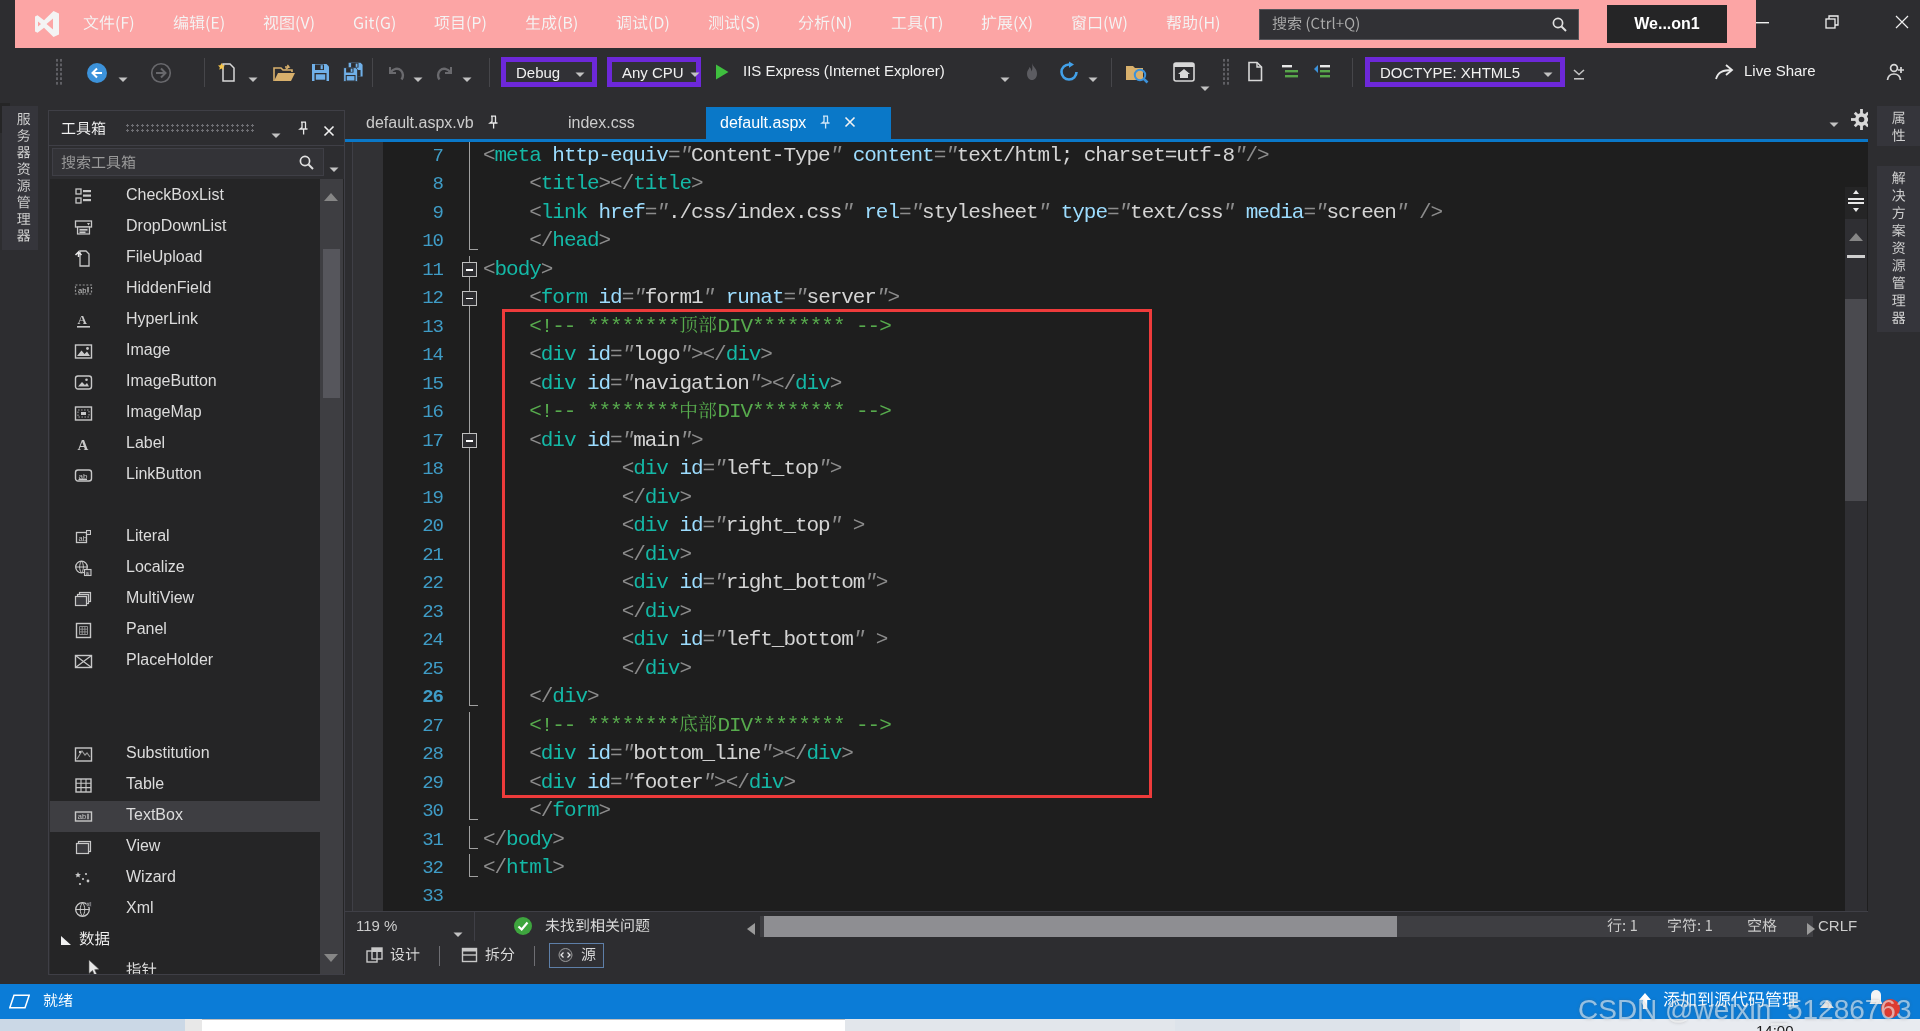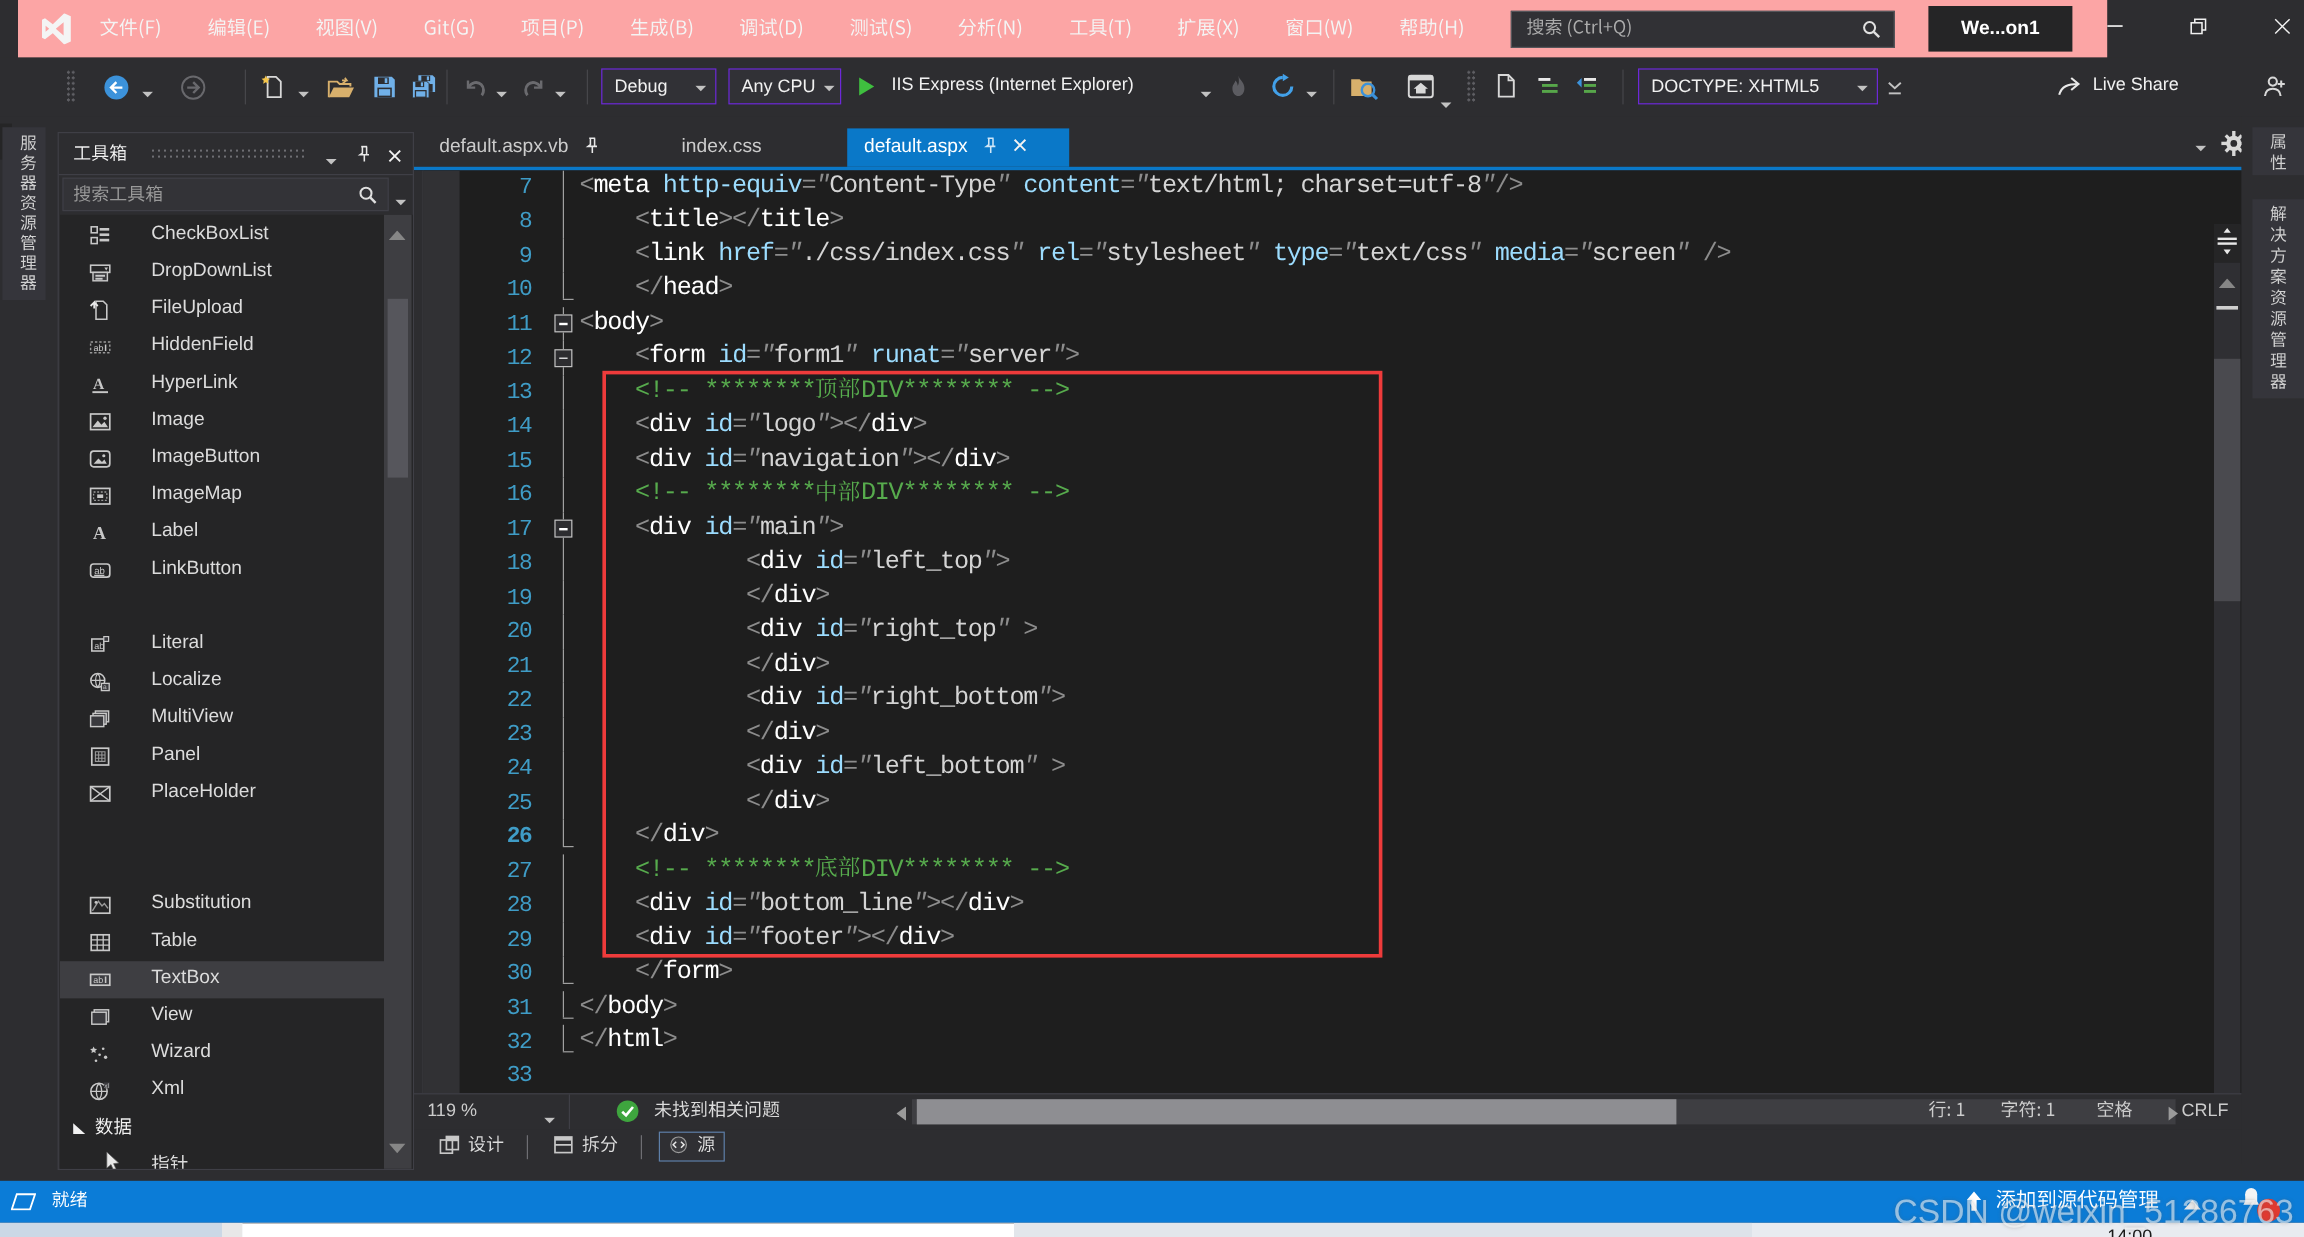--- a/index.html
+++ b/index.html
@@ -20,21 +20,21 @@
 #title-search .ph { margin-left:12px; }
 #title-search .mag { position:absolute; right:10px; top:6px; }
 #win-title { position:absolute; left:1592px; top:5px; width:120px; height:38px; background:#252526; color:#fff; font-size:16px; font-weight:bold; display:flex; align-items:center; justify-content:center; }
 .winbtn { position:absolute; top:0; width:46px; height:48px; display:flex; align-items:center; justify-content:center; }
 #btn-min { left:1724px; } #btn-max { left:1794px; } #btn-close { left:1864px; }
 
 
 #toolbar { position:absolute; left:0; top:48px; width:1920px; height:49px; background:#2d2d30; }
 .tb-sep { position:absolute; top:10px; width:1px; height:29px; background:#46464a; }
 .drag-dots { position:absolute; left:55px; top:10px; width:8px; height:28px; background-image:radial-gradient(circle,#5f5f64 1.1px,transparent 1.4px); background-size:4px 4.6px; }
-.combo { position:absolute; top:9px; height:30px; background:#313136; border:1px solid #6d28d9; color:#f1f1f1; font-size:15px; display:flex; align-items:center; }
+.combo { position:absolute; top:9px; height:30px; background:#313136; border:5px solid #6d28d9; color:#f1f1f1; font-size:15px; display:flex; align-items:center; }
 .combo .txt { margin-left:10px; flex:1; white-space:nowrap; }
 .combo .chev { margin-right:7px; margin-left:6px; }
 .tb-chev { position:absolute; top:21px; }
 .tb-label { color:#f1f1f1; font-size:15px; }
 
 
 #main { position:absolute; left:0; top:97px; width:1920px; height:887px; background:#2d2d30; }
 
 
 #left-strip { position:absolute; left:0; top:0; width:48px; height:887px; }
@@ -73,21 +73,21 @@
 .etab.active { background:#0a78c8; color:#ffffff; }
 .etab .pin { margin-left:13px; margin-top:2px; }
 .etab .x { margin-left:12px; }
 #tab-underline { position:absolute; left:0; top:42px; width:100%; height:3px; background:#0a78c8; }
 #codearea { position:absolute; left:0; top:45px; width:100%; height:769px; background:#1e1e1e; overflow:hidden; }
 #codearea .margin1 { position:absolute; left:0; top:0; width:7px; height:100%; background:#2d2d30; }
 #codearea .margin2 { position:absolute; left:7px; top:0; width:1px; height:100%; background:#3f3f46; }
 #codearea .margin3 { position:absolute; left:8px; top:0; width:30px; height:100%; background:#313134; }
 .cline { position:absolute; left:138px; height:28.48px; white-space:pre; font-family:"Liberation Mono","DejaVu Sans Mono",monospace; font-size:21px; letter-spacing:-1.05px; line-height:28.48px; }
 .lnum { position:absolute; width:60px; text-align:right; color:#3f9cc6; font-family:"Liberation Mono","DejaVu Sans Mono",monospace; font-size:19px; line-height:28.48px; letter-spacing:-1px; }
-.tok-d { color:#8c8c8c; } .tok-t { color:#ffffff; } .tok-a { color:#9cdcfe; }
+.tok-d { color:#8c8c8c; } .tok-t { color:#14b8a6; } .tok-a { color:#9cdcfe; }
 .tok-v { color:#d4d4d4; } .tok-c { color:#57ab4d; } .tok-p { color:#dcdcdc; }
 .cline .q { font-style:italic; }
 .cc-svg { color:#57ab4d; }
 .fold { position:absolute; left:116px; width:16px; }
 .fold .vbar { position:absolute; left:8px; top:0; width:1px; height:28.48px; background:#a0a0a0; }
 .fold .vbar.half { height:22px; }
 .fold .htick { position:absolute; left:8px; top:22px; width:9px; height:1px; background:#a0a0a0; }
 .fold .fbox { position:absolute; left:1px; top:6.5px; width:15px; height:15px; background:#2d2d30; border:1px solid #c0c0c0; }
 .fold .fbox:after { content:""; position:absolute; left:3px; top:6px; width:7px; height:1.4px; background:#ffffff; }
 .fold .stub-t { position:absolute; left:8px; top:0; width:1px; height:6.5px; background:#a0a0a0; }

